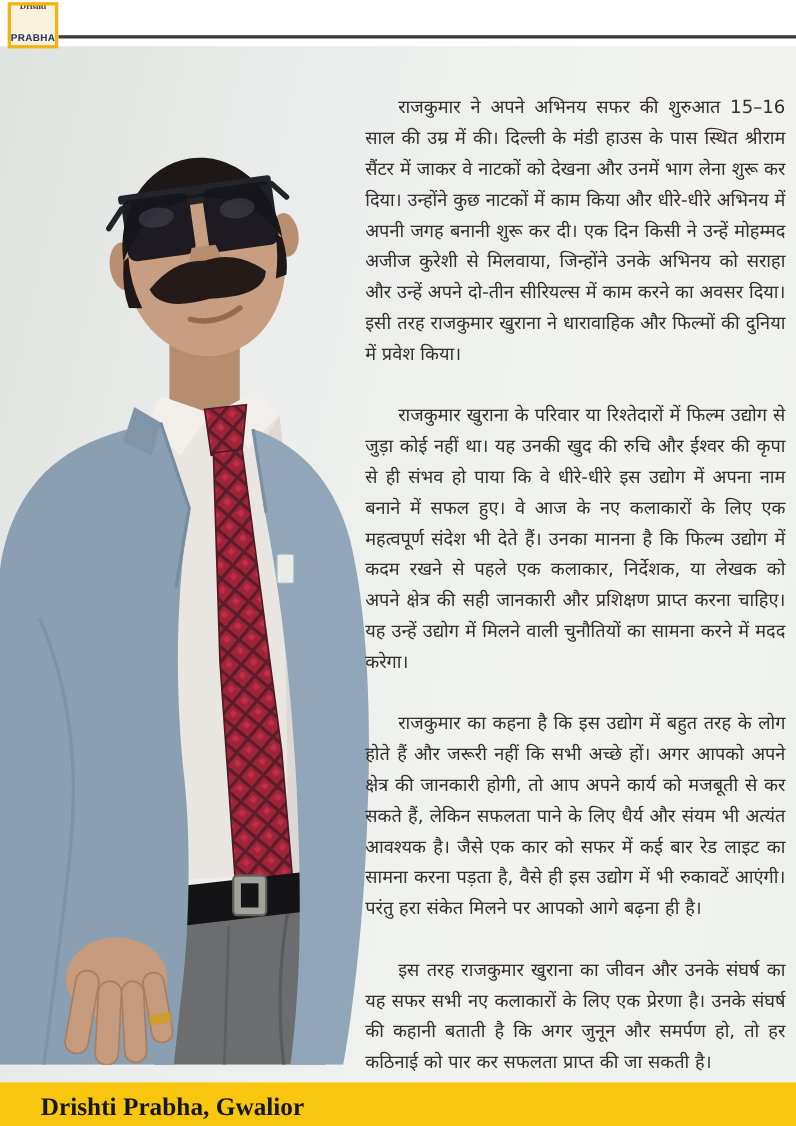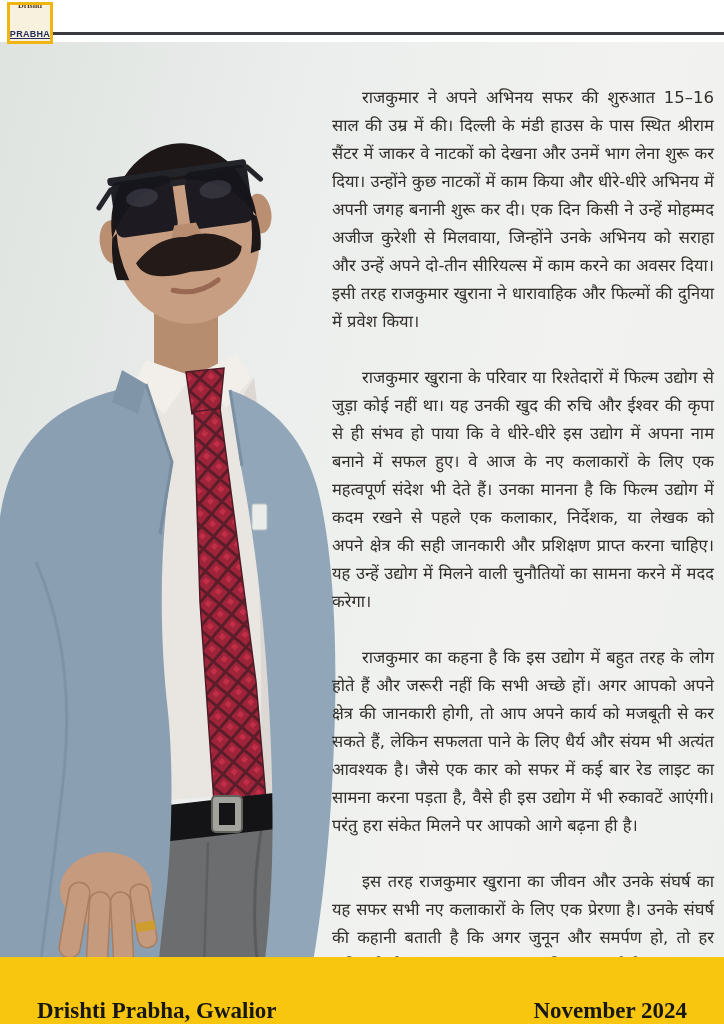--- a/index.html
+++ b/index.html
@@ -6,32 +6,32 @@
   .page{position:relative;width:724px;height:1024px;margin:0 auto;overflow:hidden;
         background:linear-gradient(103deg,#dfe3e0 0%,#ebeeec 35%,#f2f3f1 68%,#eef0ed 100%);
         font-family:"DejaVu Sans",sans-serif;}
   
   .hdr{position:absolute;top:0;left:0;right:0;height:42px;background:#ffffff;}
   .hdr-rule{position:absolute;top:32px;left:53px;right:0;height:3px;background:#3a3a40;}
   .logo{position:absolute;top:2px;left:7px;width:46px;height:42px;box-sizing:border-box;
         background:#f7f1dd;border:3px solid #f0b512;display:flex;flex-direction:column;
         align-items:center;justify-content:center;line-height:1;overflow:hidden;}
   .logo-l1{font:bold 8px "Liberation Serif",serif;color:#4a3420;}
-  .logo-l2{font:bold 9px "Liberation Sans",sans-serif;color:#232f5a;letter-spacing:.3px;margin-top:19px;text-decoration:underline;}
+  .logo-l2{font:bold 9px "Liberation Sans",sans-serif;color:#232f5a;letter-spacing:.3px;margin-top:19px;}
   .logo-l3{font:bold 4px "Liberation Sans",sans-serif;color:#d8640f;margin-top:1px;}
   
   .portrait{position:absolute;left:0;top:42px;}
   
   .article{position:absolute;left:332px;top:84px;width:382px;color:#332f2b;}
   .article p{margin:0 0 28px 0;font-size:16.5px;line-height:28px;font-weight:400;
              text-align:justify;text-indent:30px;font-family:"DejaVu Sans",sans-serif;}
   .article p:last-child{margin-bottom:0;}
   
-  .ftr{position:absolute;left:0;right:0;bottom:0;height:67px;background:#f8c60e;
-       display:flex;justify-content:space-between;align-items:flex-end;
+  .ftr{position:absolute;left:0;right:0;bottom:0;height:40px;background:#f8c60e;
+       display:flex;justify-content:space-between;align-items:flex-start;
        padding:10px 37px 0 37px;box-sizing:border-box;
        font:bold 23px "Liberation Serif",serif;color:#171715;}
 </style>
 </head>
 <body>
 
 <div class="page">
 
   <svg class="portrait" width="345" height="926" viewBox="0 0 345 926" aria-hidden="true">
     <defs>
@@ -115,16 +115,15 @@
 
   <main class="article">
     <p>राजकुमार ने अपने अभिनय सफर की शुरुआत 15–16 साल की उम्र में की। दिल्ली के मंडी हाउस के पास स्थित श्रीराम सैंटर में जाकर वे नाटकों को देखना और उनमें भाग लेना शुरू कर दिया। उन्होंने कुछ नाटकों में काम किया और धीरे-धीरे अभिनय में अपनी जगह बनानी शुरू कर दी। एक दिन किसी ने उन्हें मोहम्मद अजीज कुरेशी से मिलवाया, जिन्होंने उनके अभिनय को सराहा और उन्हें अपने दो-तीन सीरियल्स में काम करने का अवसर दिया। इसी तरह राजकुमार खुराना ने धारावाहिक और फिल्मों की दुनिया में प्रवेश किया।</p>
     <p>राजकुमार खुराना के परिवार या रिश्तेदारों में फिल्म उद्योग से जुड़ा कोई नहीं था। यह उनकी खुद की रुचि और ईश्वर की कृपा से ही संभव हो पाया कि वे धीरे-धीरे इस उद्योग में अपना नाम बनाने में सफल हुए। वे आज के नए कलाकारों के लिए एक महत्वपूर्ण संदेश भी देते हैं। उनका मानना है कि फिल्म उद्योग में कदम रखने से पहले एक कलाकार, निर्देशक, या लेखक को अपने क्षेत्र की सही जानकारी और प्रशिक्षण प्राप्त करना चाहिए। यह उन्हें उद्योग में मिलने वाली चुनौतियों का सामना करने में मदद करेगा।</p>
     <p>राजकुमार का कहना है कि इस उद्योग में बहुत तरह के लोग होते हैं और जरूरी नहीं कि सभी अच्छे हों। अगर आपको अपने क्षेत्र की जानकारी होगी, तो आप अपने कार्य को मजबूती से कर सकते हैं, लेकिन सफलता पाने के लिए धैर्य और संयम भी अत्यंत आवश्यक है। जैसे एक कार को सफर में कई बार रेड लाइट का सामना करना पड़ता है, वैसे ही इस उद्योग में भी रुकावटें आएंगी। परंतु हरा संकेत मिलने पर आपको आगे बढ़ना ही है।</p>
     <p>इस तरह राजकुमार खुराना का जीवन और उनके संघर्ष का यह सफर सभी नए कलाकारों के लिए एक प्रेरणा है। उनके संघर्ष की कहानी बताती है कि अगर जुनून और समर्पण हो, तो हर कठिनाई को पार कर सफलता प्राप्त की जा सकती है।</p>
   </main>
 
   <div class="ftr">
     <span>Drishti Prabha, Gwalior</span>
-    <span>November 2024</span>
   </div>
 
 </div>
 
 </body></html>

